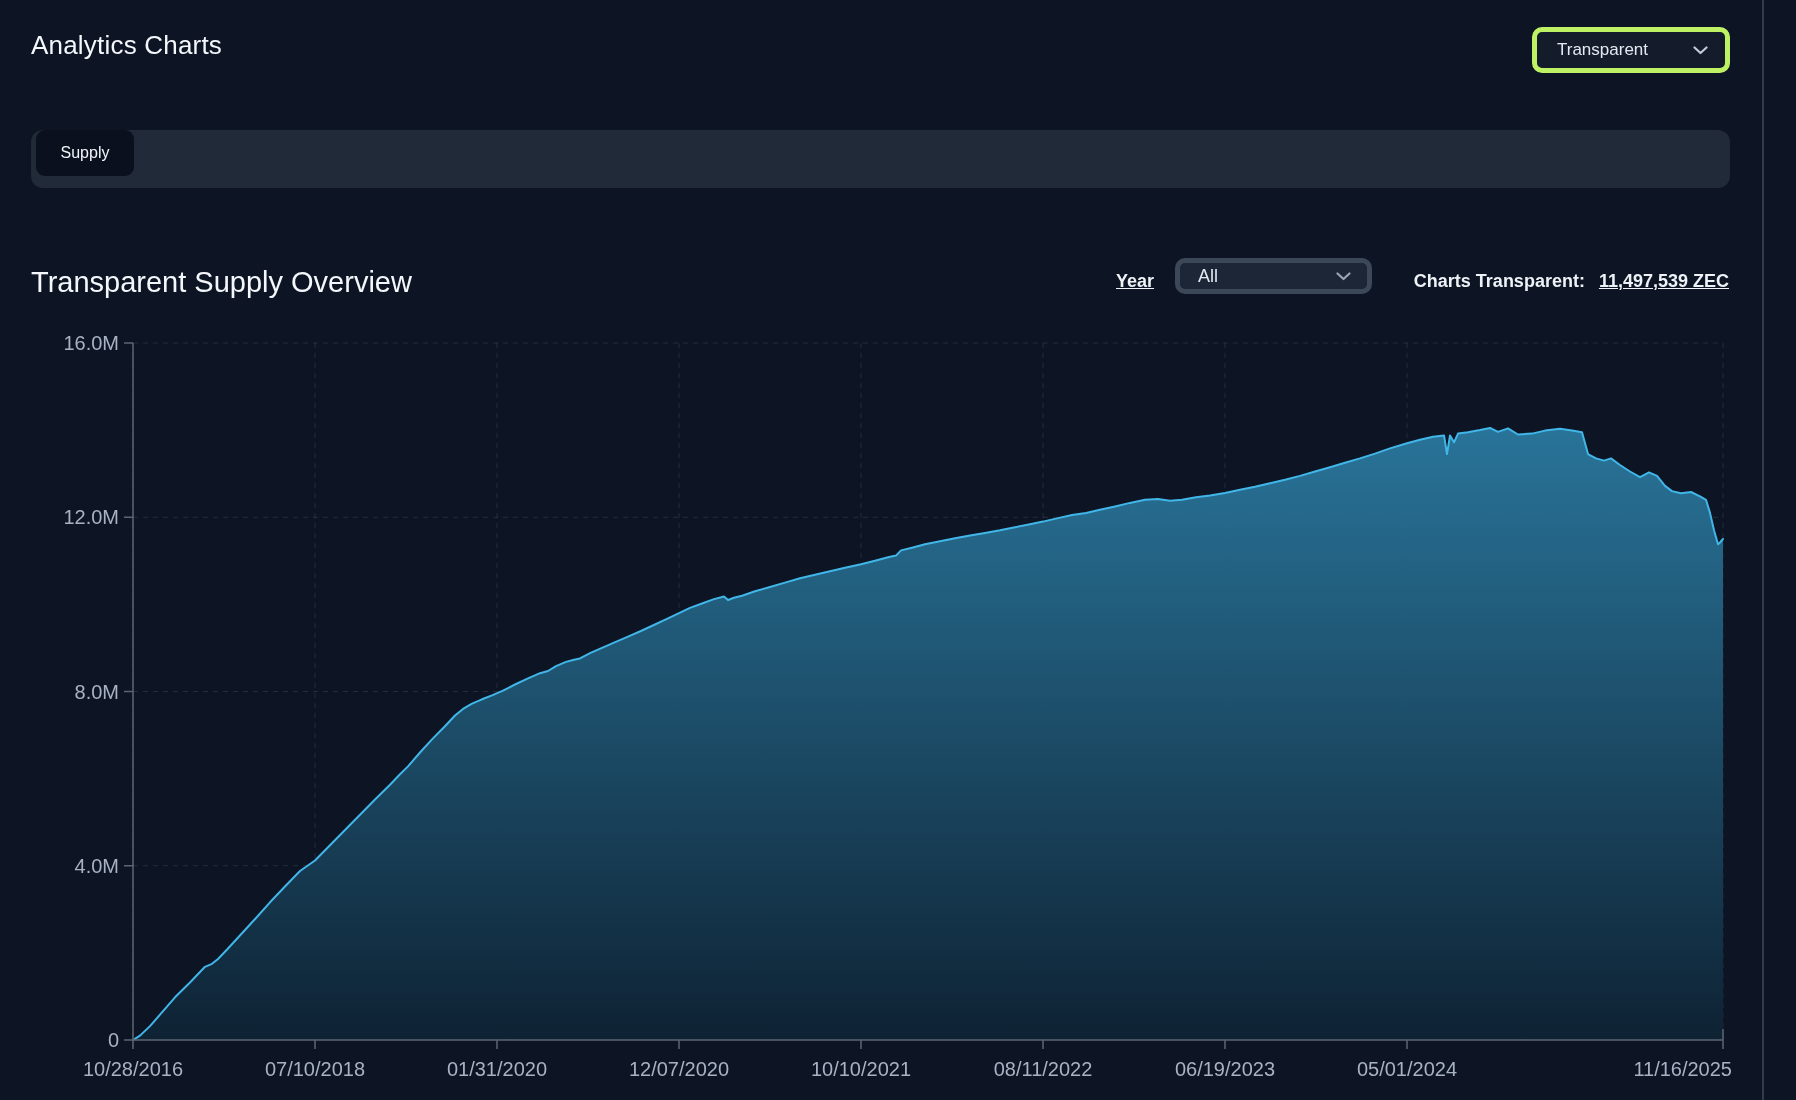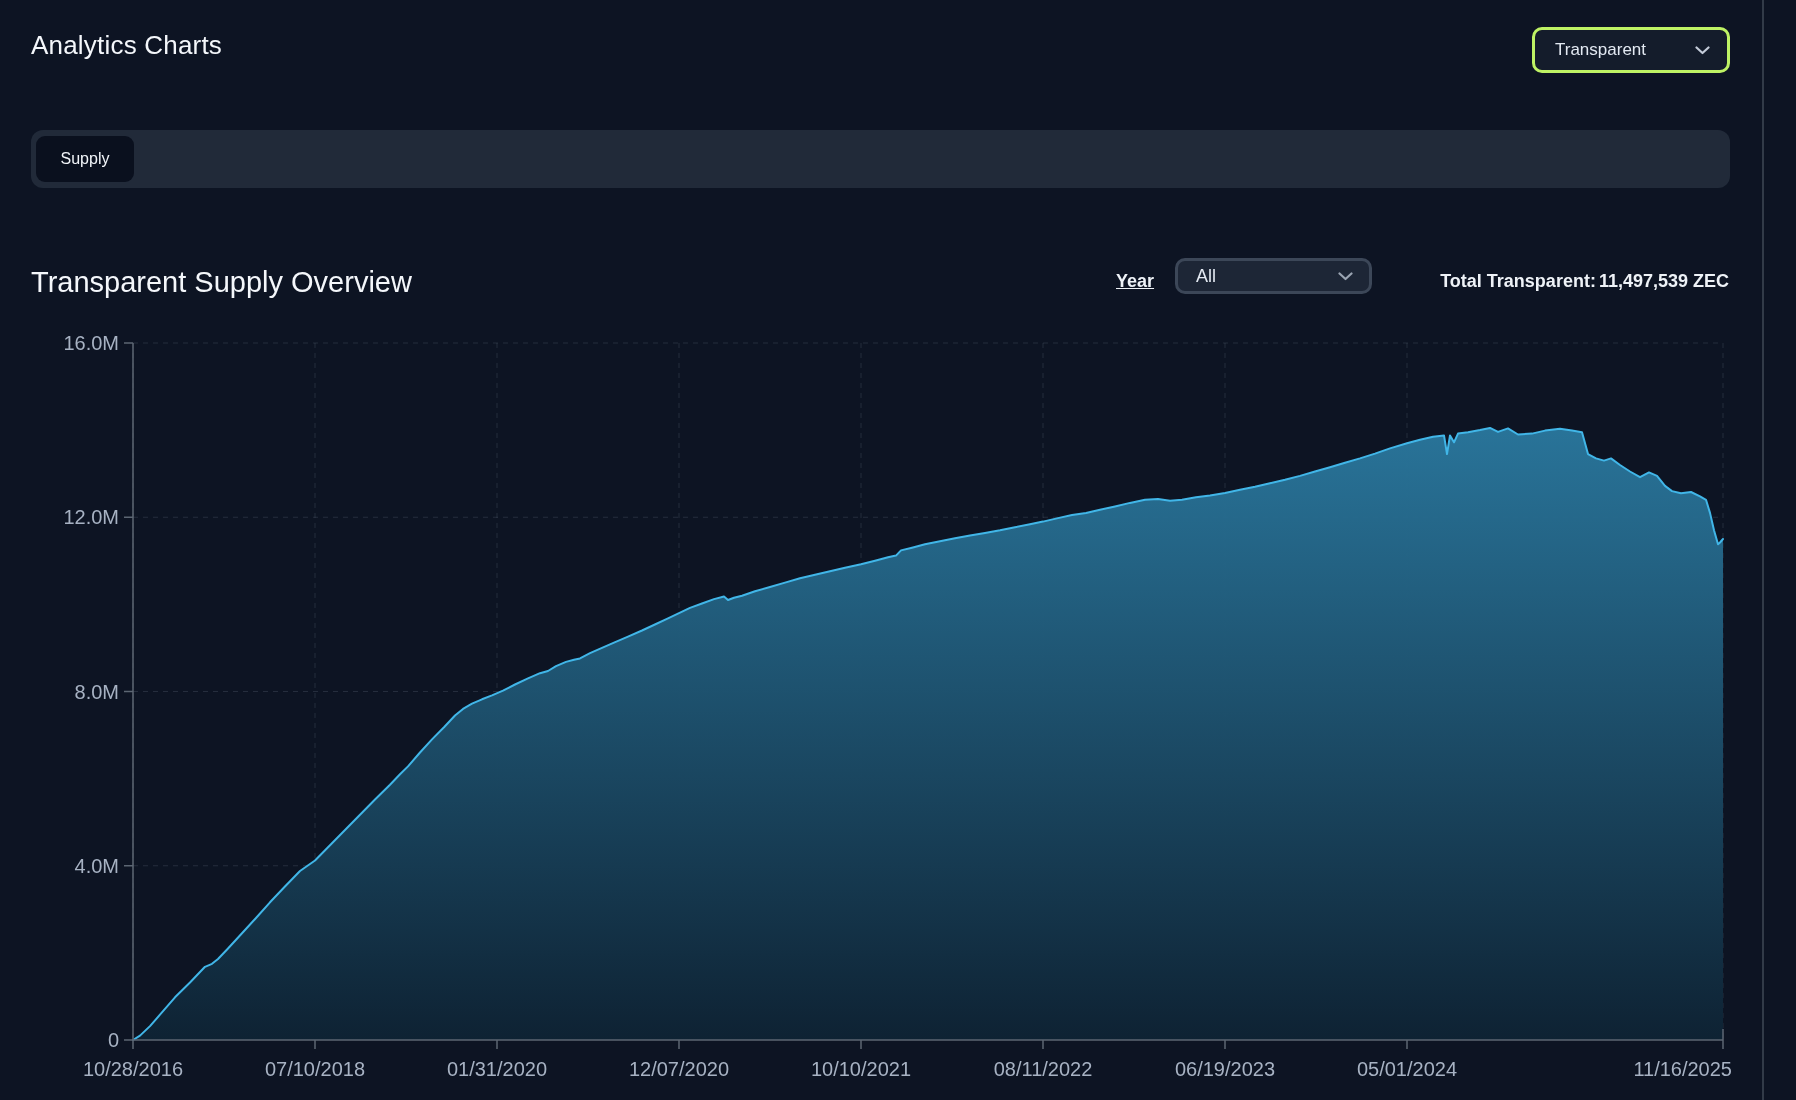--- a/index.html
+++ b/index.html
@@ -9,31 +9,31 @@
     font-family:"Liberation Sans",sans-serif;
     -webkit-font-smoothing:antialiased;
   }
   .abs{position:absolute;}
   .page-title{
     left:31px;top:30px;margin:0;font-size:26px;font-weight:400;
     letter-spacing:.2px;color:#f4f7fb;
   }
   .select{
     display:flex;align-items:center;justify-content:space-between;
-    border:3px solid #bef264;border-radius:10px;cursor:pointer;
+    border:5px solid #bef264;border-radius:10px;cursor:pointer;
     box-sizing:border-box;color:#e3e9f2;user-select:none;
   }
   .select .chev{flex:0 0 auto;}
   .chart-type-select{
     left:1532px;top:27px;width:198px;height:46px;
     padding:0 17px 0 20px;font-size:17px;background:#141c2b;
   }
   .tabbar{
     left:31px;top:130px;width:1699px;height:58px;background:#212a39;
-    border-radius:12px;display:flex;align-items:center;box-sizing:border-box;
+    border-radius:12px;display:flex;box-sizing:border-box;
     padding-left:5px;
   }
   .tab{
     width:98px;height:46px;border:none;border-radius:9px;
     background:#0a101e;color:#f2f5f9;font-size:16px;font-weight:500;
     font-family:"Liberation Sans",sans-serif;cursor:pointer;
   }
   .section-title{
     left:31px;top:266px;margin:0;font-size:29px;font-weight:400;color:#f4f7fb;
   }
@@ -41,21 +41,21 @@
     left:1116px;top:271px;font-size:18px;font-weight:600;color:#eef2f7;text-decoration:underline;
   }
   .year-select{
     left:1175px;top:258px;width:197px;height:36px;
     padding:0 16px 0 18px;font-size:18px;background:#1d2636;border-color:#3c4758;
   }
   .total{
     top:271px;right:67px;font-size:18px;font-weight:600;color:#eef2f7;
     white-space:nowrap;
   }
-  .total .val{margin-left:3px;}
+  .total .val{margin-left:14px;text-decoration:underline;}
   #chart{left:0;top:0;}
   .scroll-line{
     left:1762px;top:0;width:2px;height:1100px;background:#39424f;opacity:.85;
   }
 </style>
 </head>
 <body>
 
 <h1 class="abs page-title">Analytics Charts</h1>
 
@@ -75,21 +75,21 @@
 <span class="abs year-label">Year</span>
 
 <div class="abs select year-select">
   <span>All</span>
   <svg class="chev" width="15" height="9" viewBox="0 0 15 9">
     <polyline points="1.5,1.5 7.5,7 13.5,1.5" fill="none" stroke="#9aa4b2" stroke-width="2.2" stroke-linecap="round" stroke-linejoin="round"></polyline>
   </svg>
 </div>
 
 <div class="abs total">
-  <span>Total Transparent:</span><span class="val">11,497,539 ZEC</span>
+  <span>Charts Transparent:</span><span class="val">11,497,539 ZEC</span>
 </div>
 
 <svg id="chart" class="abs" width="1796" height="1100" viewBox="0 0 1796 1100">
     <defs>
       <linearGradient id="areaGrad" gradientUnits="userSpaceOnUse" x1="0" y1="410" x2="0" y2="1040">
         <stop offset="0%" stop-color="#2b7ba2" stop-opacity="0.95"></stop>
         <stop offset="100%" stop-color="#0e2233" stop-opacity="1"></stop>
       </linearGradient>
     </defs>
     <g stroke="rgba(148,163,184,0.18)" stroke-width="1" stroke-dasharray="5,5">

